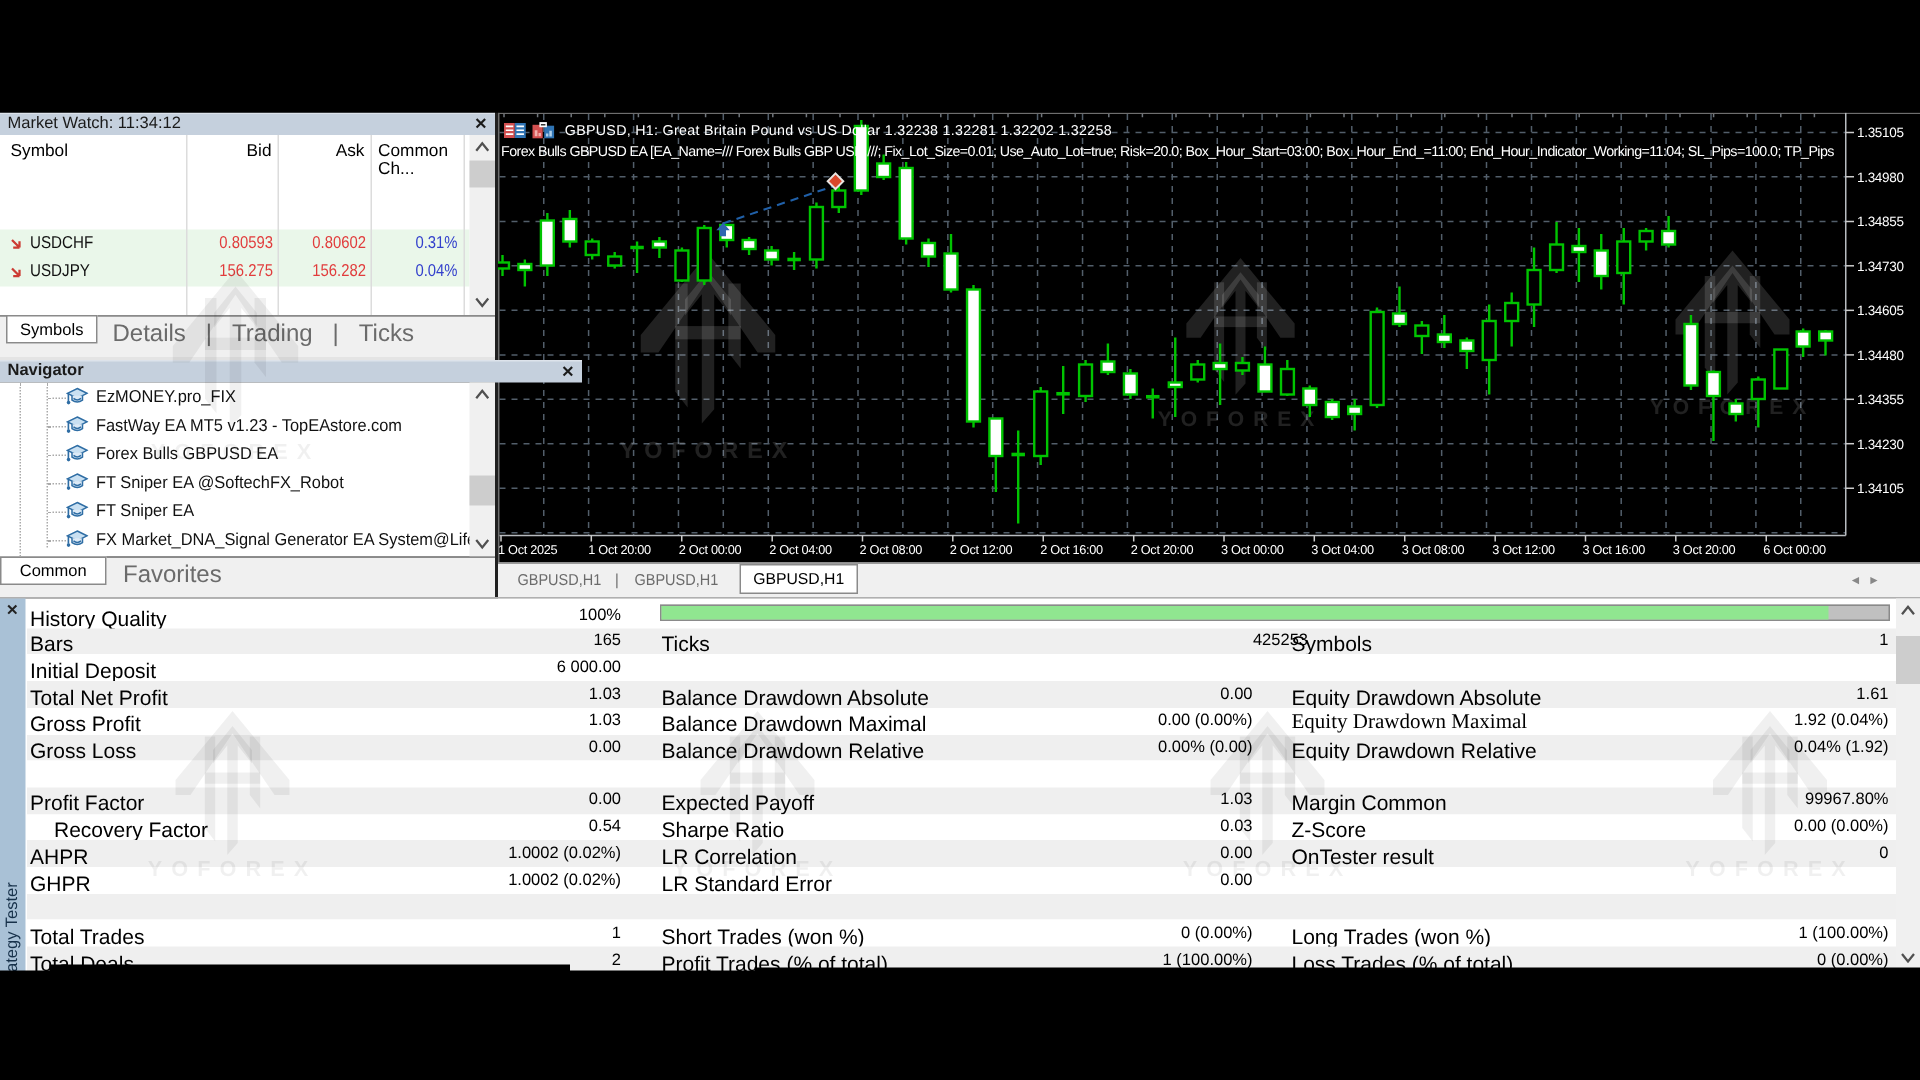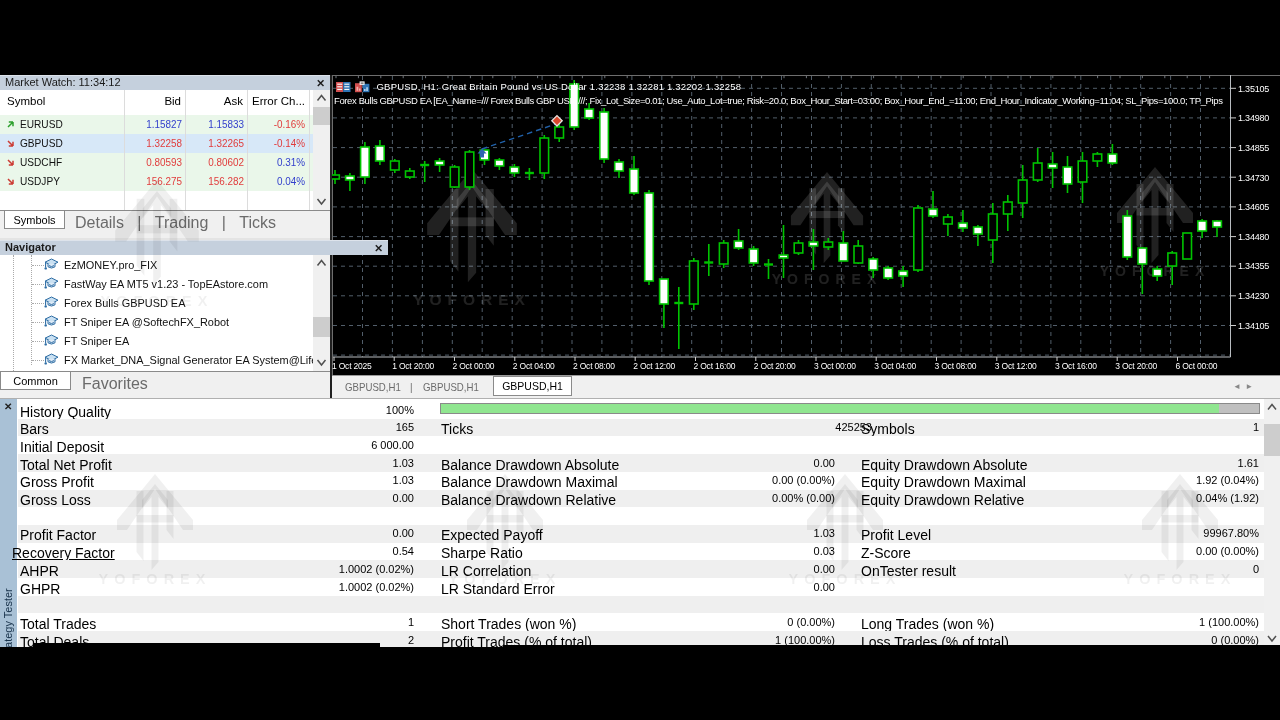--- a/index.html
+++ b/index.html
@@ -282,39 +282,21 @@
     </g>
 <text x="44.5" y="15" font-size="9.5" letter-spacing="0.2" fill="#fff">GBPUSD, H1:  Great Britain Pound vs US Dollar  1.32238 1.32281 1.32202 1.32258</text>
 <text x="2" y="29" font-size="9.5" letter-spacing="-0.38" fill="#fff">Forex Bulls GBPUSD EA [EA_Name=/// Forex Bulls GBP USD ///; Fix_Lot_Size=0.01; Use_Auto_Lot=true; Risk=20.0; Box_Hour_Start=03:00; Box_Hour_End_=11:00; End_Hour_Indicator_Working=11:04; SL_Pips=100.0; TP_Pips</text>
     </svg>
   <div class="pttl" style="left:0;top:75px;width:330px;">Market Watch: 11:34:12<span class="x">✕</span></div>
 <div style="position:absolute;left:0;top:90px;width:330px;height:120px;background:#fff;"></div>
 <div class="mwc" style="top:90px;height:35px;background:#fff;">
       <span style="position:absolute;left:7px;top:5px;">Symbol</span>
       <span style="position:absolute;left:124px;width:57px;top:5px;text-align:right;">Bid</span>
       <span style="position:absolute;left:186px;width:57px;top:5px;text-align:right;">Ask</span>
-      <span style="position:absolute;left:252px;top:5px;">Error Ch...</span>
-    </div>
-<div class="mwc" style="top:115px;height:19px;background:#eaf7ea;">
-      <svg width="9" height="9" viewBox="0 0 9 9" style="position:absolute;left:6px;top:5px">
-        <path d="M2,7 L7,2 M7,2 h-4.2 M7,2 v4.2" stroke="#2ca02c" stroke-width="1.5" fill="none"></path>
-      </svg>
-<span class="sx" style="left:20px;top:2.5px;color:#111;">EURUSD</span>
-<span class="nx" style="left:110px;width:72px;top:2.5px;color:#3340cc;">1.15827</span>
-<span class="nx" style="left:172px;width:72px;top:2.5px;color:#3340cc;">1.15833</span>
-<span class="nx" style="left:232px;width:73px;top:2.5px;color:#e13c3c;">-0.16%</span>
-    </div>
-<div class="mwc" style="top:134px;height:19px;background:#d7e8f8;">
-      <svg width="9" height="9" viewBox="0 0 9 9" style="position:absolute;left:6px;top:5px">
-        <path d="M2,2 L7,7 M7,7 h-4.2 M7,7 v-4.2" stroke="#cc3b33" stroke-width="1.5" fill="none"></path>
-      </svg>
-<span class="sx" style="left:20px;top:2.5px;color:#111;">GBPUSD</span>
-<span class="nx" style="left:110px;width:72px;top:2.5px;color:#e13c3c;">1.32258</span>
-<span class="nx" style="left:172px;width:72px;top:2.5px;color:#e13c3c;">1.32265</span>
-<span class="nx" style="left:232px;width:73px;top:2.5px;color:#e13c3c;">-0.14%</span>
+      <span style="position:absolute;left:252px;top:5px;">Common Ch...</span>
     </div>
 <div class="mwc" style="top:153px;height:19px;background:#eaf7ea;">
       <svg width="9" height="9" viewBox="0 0 9 9" style="position:absolute;left:6px;top:5px">
         <path d="M2,2 L7,7 M7,7 h-4.2 M7,7 v-4.2" stroke="#cc3b33" stroke-width="1.5" fill="none"></path>
       </svg>
 <span class="sx" style="left:20px;top:2.5px;color:#111;">USDCHF</span>
 <span class="nx" style="left:110px;width:72px;top:2.5px;color:#e13c3c;">0.80593</span>
 <span class="nx" style="left:172px;width:72px;top:2.5px;color:#e13c3c;">0.80602</span>
 <span class="nx" style="left:232px;width:73px;top:2.5px;color:#3340cc;">0.31%</span>
     </div>
@@ -446,39 +428,39 @@
 <span class="tv" style="left:214px;top:456.6px;">1.03</span>
 <span class="tl" style="left:441px;top:456.6px;">Balance Drawdown Absolute</span>
 <span class="tv" style="left:635px;top:456.6px;">0.00</span>
 <span class="tl" style="left:861px;top:456.6px;">Equity Drawdown Absolute</span>
 <span class="tv" style="left:1059px;top:456.6px;">1.61</span>
 <div style="position:absolute;left:18px;top:471.8px;width:1246px;height:17.7px;background:#ffffff;"></div>
 <span class="tl" style="left:20px;top:474.3px;">Gross Profit</span>
 <span class="tv" style="left:214px;top:474.3px;">1.03</span>
 <span class="tl" style="left:441px;top:474.3px;">Balance Drawdown Maximal</span>
 <span class="tv" style="left:635px;top:474.3px;">0.00 (0.00%)</span>
-<span class="tl" style="left:861px;top:474.3px;">Equity Drawdown Maximal</span>
+<span class="tl" style="left:861px;top:474.3px;font-family:Liberation Serif, serif;">Equity Drawdown Maximal</span>
 <span class="tv" style="left:1059px;top:474.3px;">1.92 (0.04%)</span>
 <div style="position:absolute;left:18px;top:489.5px;width:1246px;height:17.7px;background:#efefef;"></div>
 <span class="tl" style="left:20px;top:492.0px;">Gross Loss</span>
 <span class="tv" style="left:214px;top:492.0px;">0.00</span>
 <span class="tl" style="left:441px;top:492.0px;">Balance Drawdown Relative</span>
 <span class="tv" style="left:635px;top:492.0px;">0.00% (0.00)</span>
 <span class="tl" style="left:861px;top:492.0px;">Equity Drawdown Relative</span>
 <span class="tv" style="left:1059px;top:492.0px;">0.04% (1.92)</span>
 <div style="position:absolute;left:18px;top:507.2px;width:1246px;height:17.7px;background:#ffffff;"></div>
 <div style="position:absolute;left:18px;top:524.9px;width:1246px;height:17.7px;background:#efefef;"></div>
 <span class="tl" style="left:20px;top:527.4px;">Profit Factor</span>
 <span class="tv" style="left:214px;top:527.4px;">0.00</span>
 <span class="tl" style="left:441px;top:527.4px;">Expected Payoff</span>
 <span class="tv" style="left:635px;top:527.4px;">1.03</span>
-<span class="tl" style="left:861px;top:527.4px;">Profit Level</span>
+<span class="tl" style="left:861px;top:527.4px;">Margin Common</span>
 <span class="tv" style="left:1059px;top:527.4px;">99967.80%</span>
 <div style="position:absolute;left:18px;top:542.6px;width:1246px;height:17.7px;background:#ffffff;"></div>
-<span class="tl" style="left:12px;top:545.1px;text-decoration:underline;">Recovery Factor</span>
+<span class="tl" style="left:36px;top:545.1px;">Recovery Factor</span>
 <span class="tv" style="left:214px;top:545.1px;">0.54</span>
 <span class="tl" style="left:441px;top:545.1px;">Sharpe Ratio</span>
 <span class="tv" style="left:635px;top:545.1px;">0.03</span>
 <span class="tl" style="left:861px;top:545.1px;">Z-Score</span>
 <span class="tv" style="left:1059px;top:545.1px;">0.00 (0.00%)</span>
 <div style="position:absolute;left:18px;top:560.3px;width:1246px;height:17.7px;background:#efefef;"></div>
 <span class="tl" style="left:20px;top:562.8px;">AHPR</span>
 <span class="tv" style="left:214px;top:562.8px;">1.0002 (0.02%)</span>
 <span class="tl" style="left:441px;top:562.8px;">LR Correlation</span>
 <span class="tv" style="left:635px;top:562.8px;">0.00</span>

